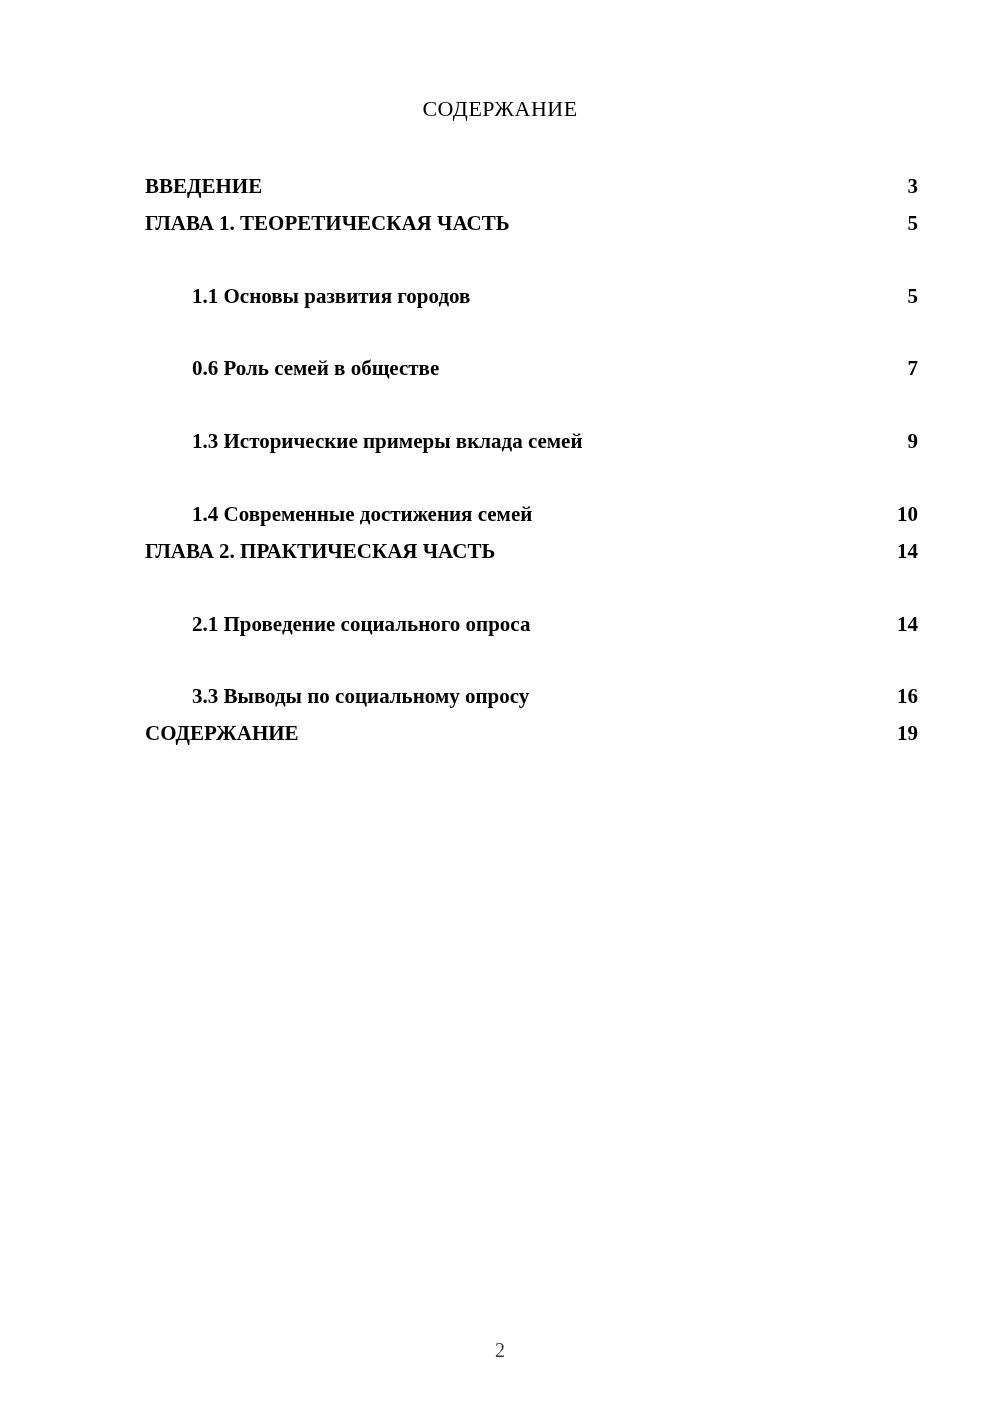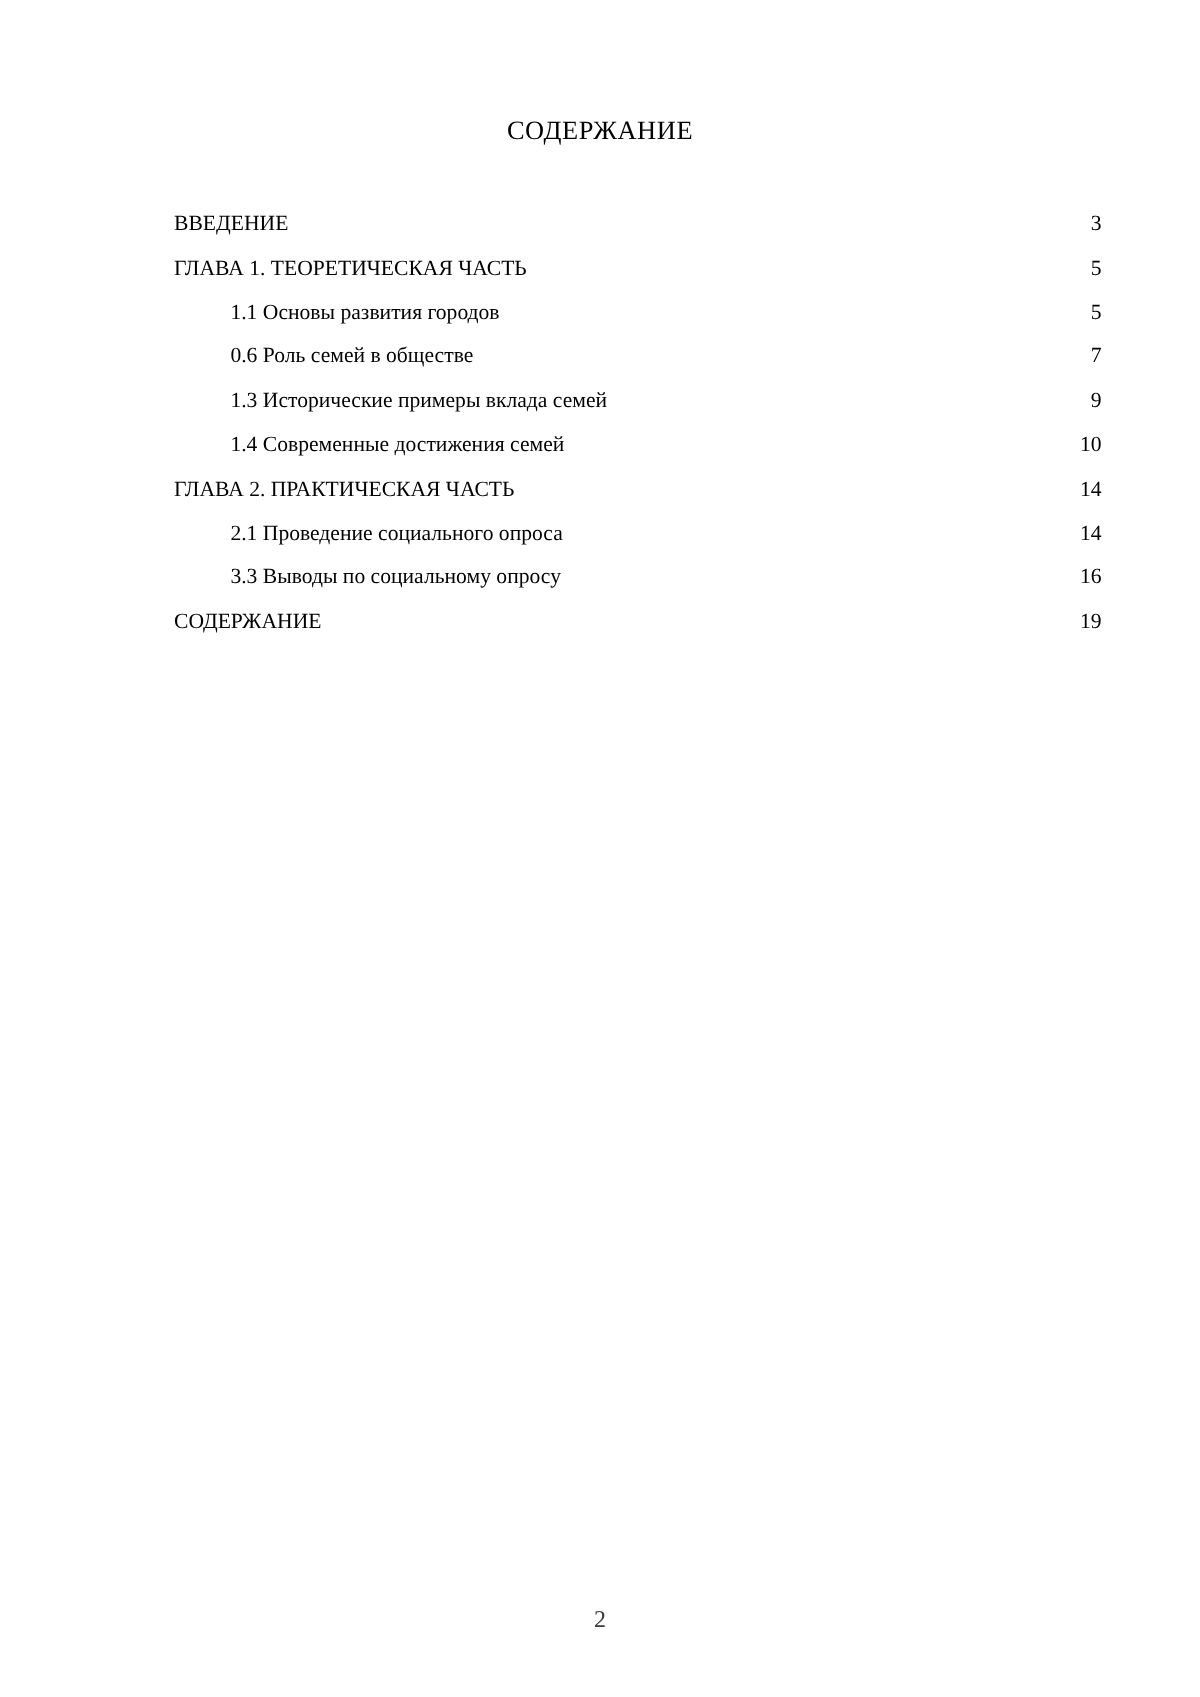--- a/index.html
+++ b/index.html
@@ -31,35 +31,37 @@
   .toc {
     position: absolute;
     top: 168px;
     left: 145px;
     right: 82px;
   }
   .toc-row {
     display: flex;
     justify-content: space-between;
     align-items: baseline;
-    font-size: 18px;
+    font-size: 21px;
     line-height: 36.8px;
     white-space: nowrap;
+    font-weight: bold;
   }
   .toc-row .label {
     flex: 1 1 auto;
     overflow: hidden;
   }
   .toc-row .pagenum {
     flex: 0 0 auto;
     padding-left: 20px;
     text-align: right;
   }
   .toc-row.level-1 .label {
     padding-left: 47px;
+    margin-top: 36px;
   }
   .page-footer {
     position: absolute;
     bottom: 52px;
     left: 0;
     width: 100%;
     text-align: center;
     font-size: 20px;
     color: #3a3a3a;
   }

